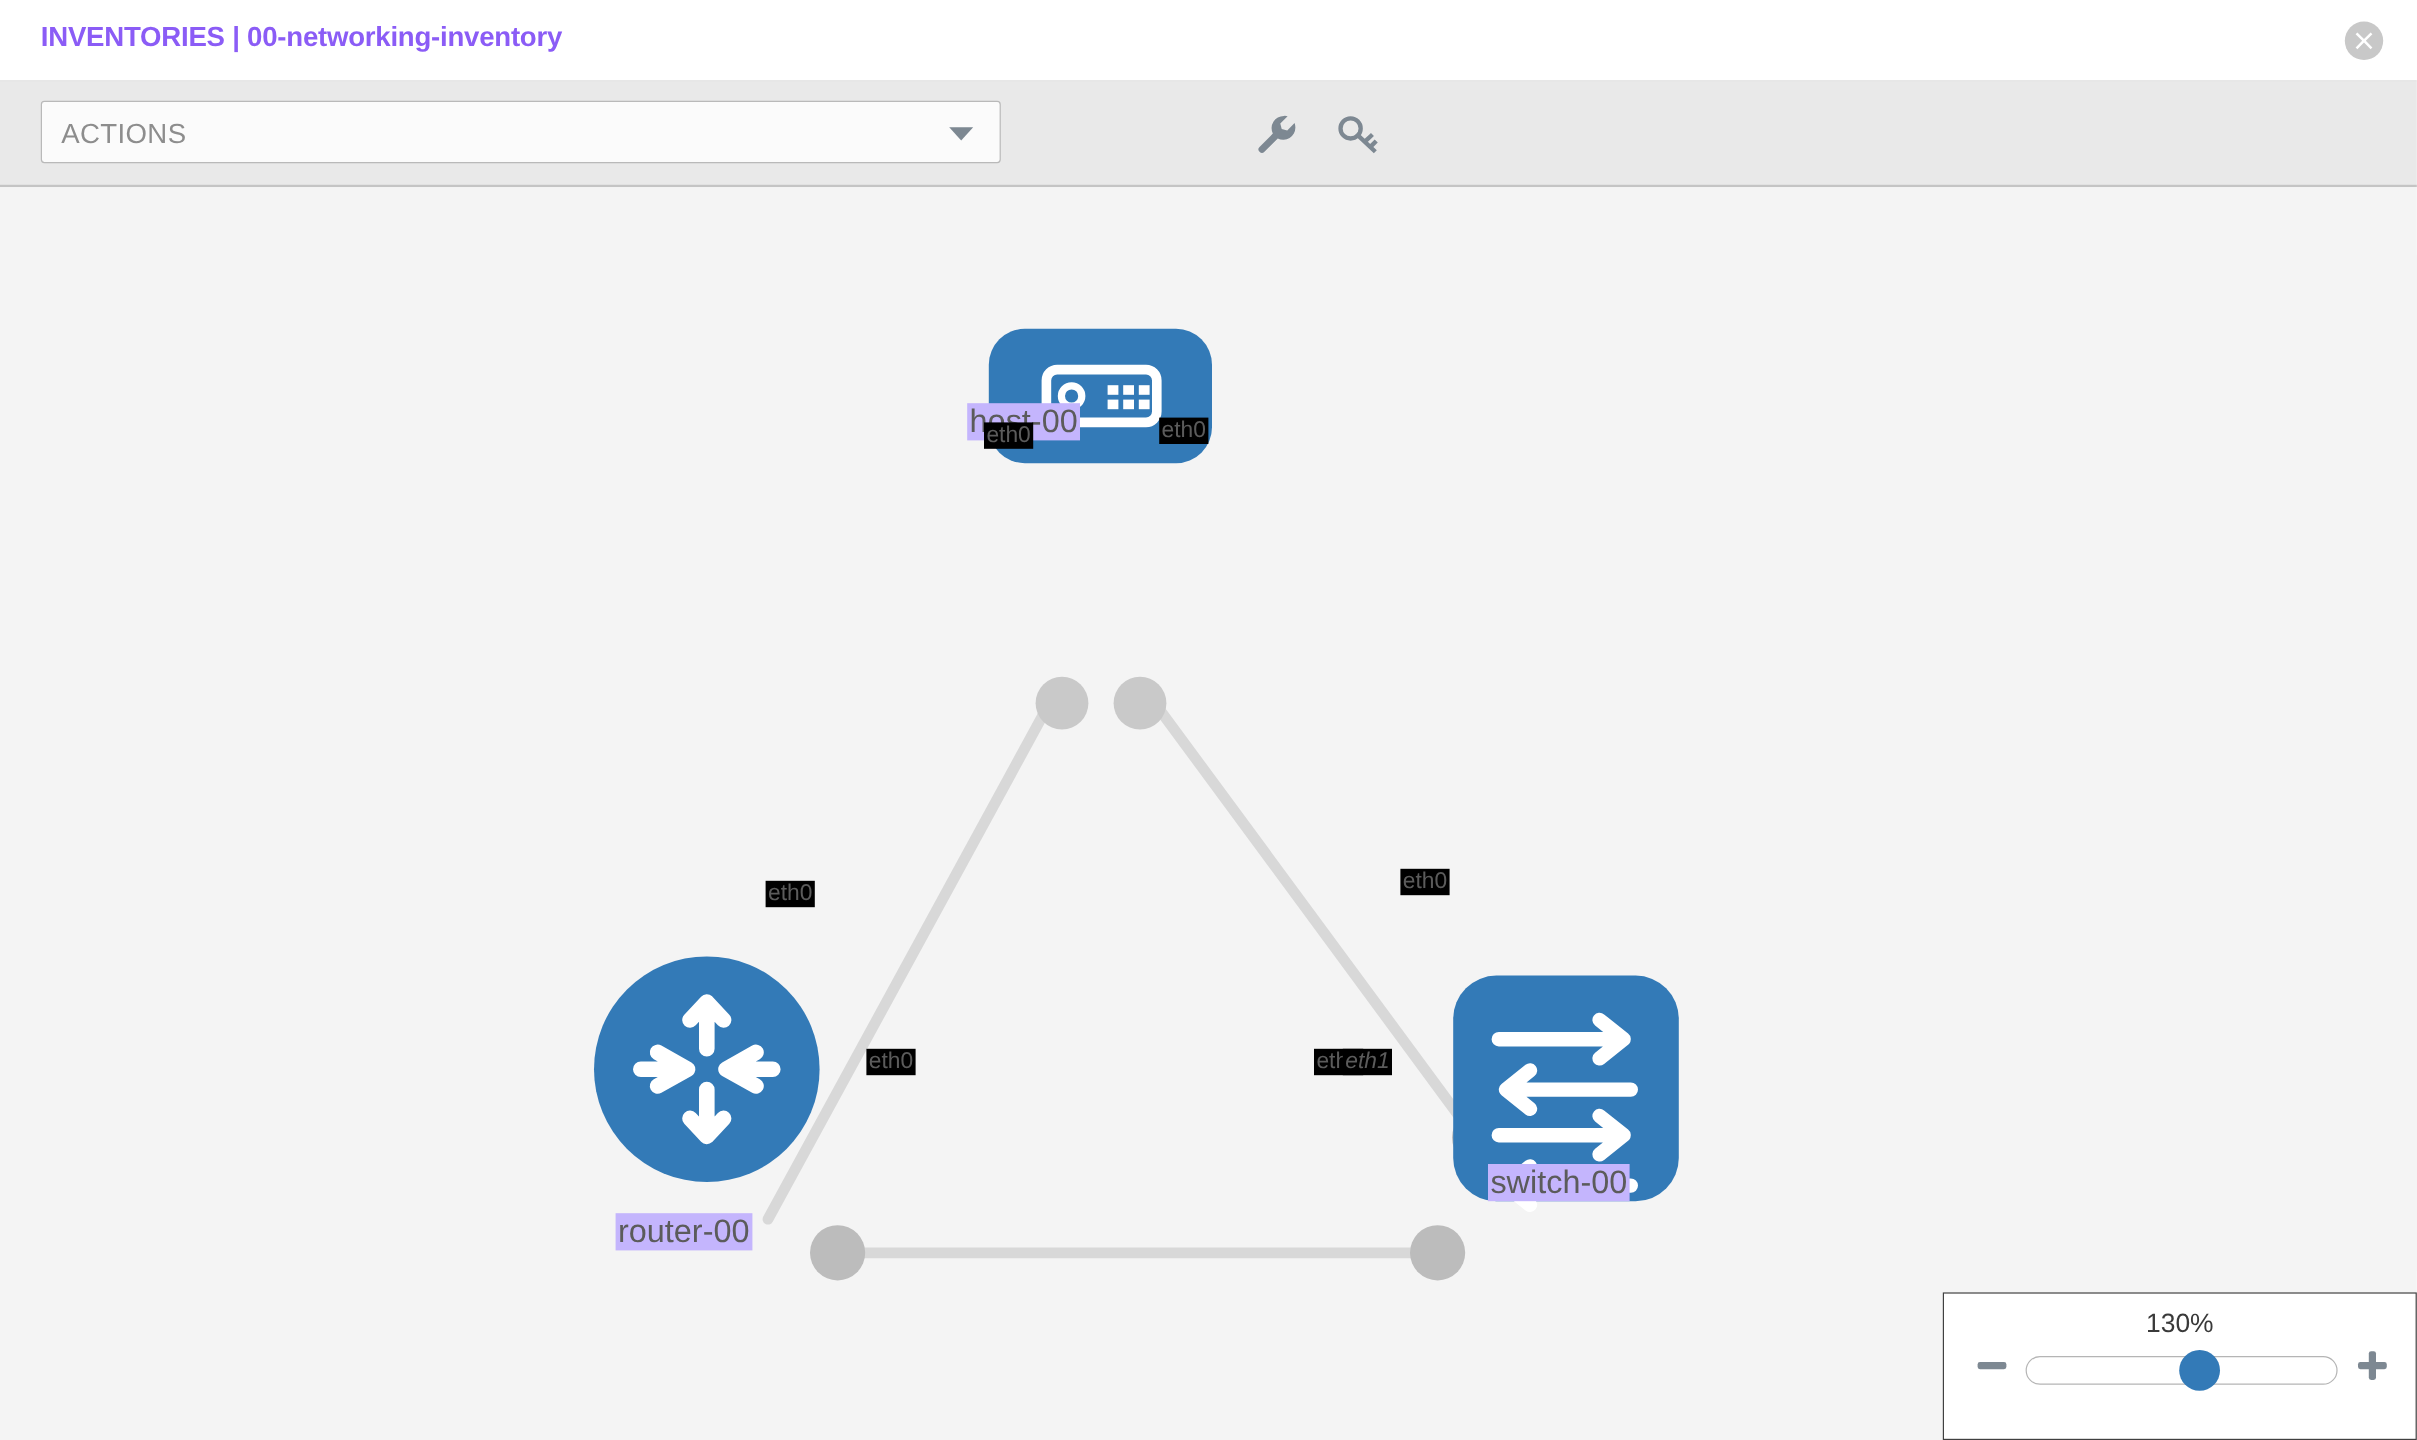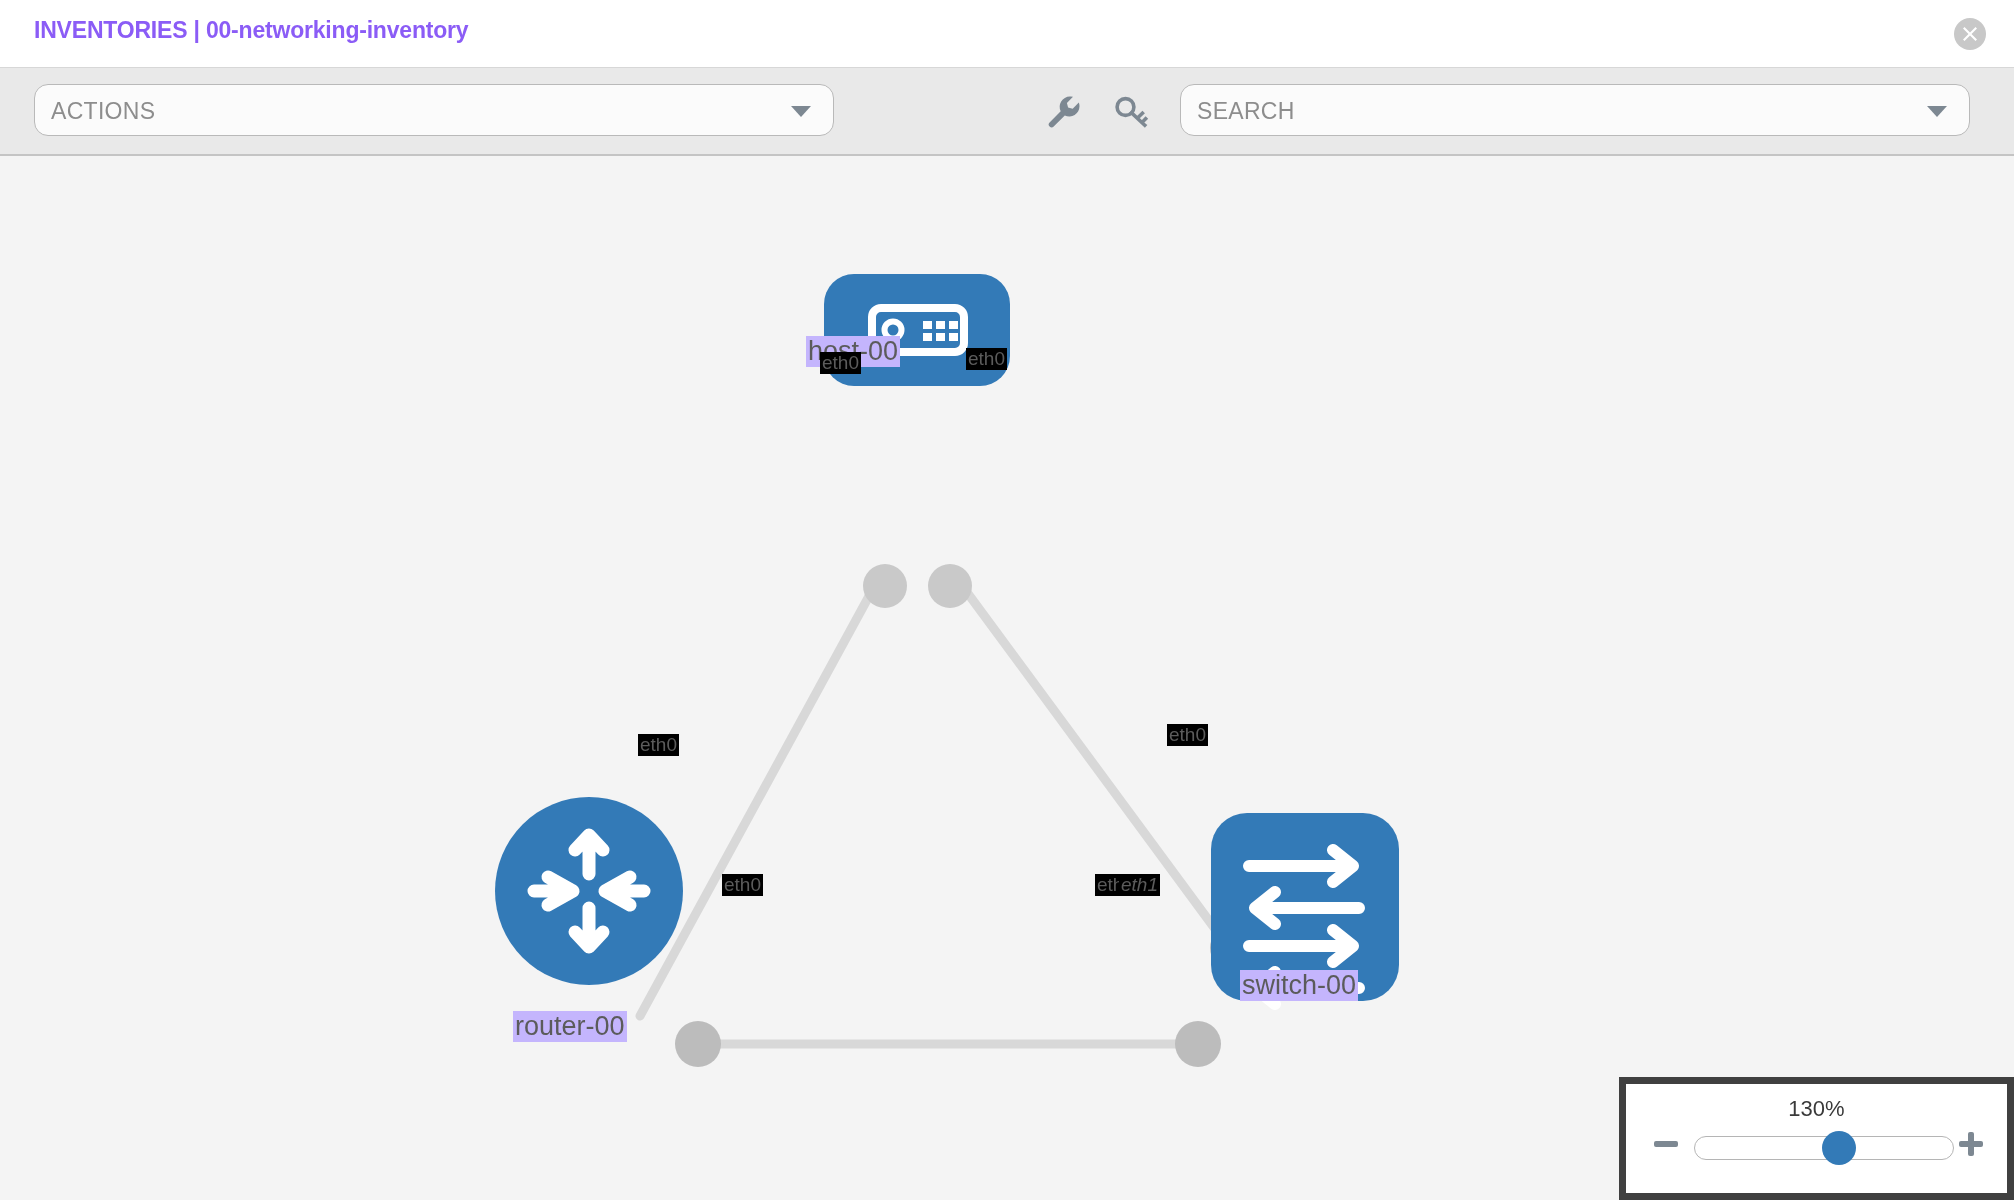--- a/index.html
+++ b/index.html
@@ -55,21 +55,21 @@
     height: 88px;
     background: #e9e9e9;
     border-bottom: 2px solid #c4c4c4;
     box-sizing: border-box;
   }
   .field {
     position: absolute;
     height: 52px;
     background: #fbfbfb;
     border: 1px solid #b9b9b9;
-    border-radius: 14px;
+    border-radius: 3px;
     box-sizing: border-box;
   }
   #actions-select { left: 34px; top: 16px; width: 800px; }
   #search-field   { left: 1180px; top: 16px; width: 790px; }
   .field-label {
     position: absolute;
     left: 16px;
     top: 13px;
     font-size: 23px;
     color: #8d8d8d;
@@ -124,21 +124,21 @@
   }
 
   
   #zoom-panel {
     position: absolute;
     left: 1619px;
     top: 1077px;
     width: 395px;
     height: 123px;
     background: #ffffff;
-    border: 7px solid #404040;
+    border: 1px solid #404040;
     box-sizing: border-box;
   }
   #zoom-value {
     position: absolute;
     left: 0;
     top: 12px;
     width: 100%;
     text-align: center;
     font-size: 22px;
     color: #3a3a3a;
@@ -200,24 +200,20 @@
     </svg>
   </div>
 
   <div class="tool-icon" id="key-icon">
     <svg width="38" height="38" viewBox="0 0 38 38">
       <circle cx="13.5" cy="15" r="8.4" fill="none" stroke="#7d8892" stroke-width="3.6"></circle>
       <path d="M19.6 20.8 L32.8 33.2 M26.5 25 L30.4 21.3 M30.0 30.4 L33.6 26.8" stroke="#7d8892" stroke-width="3.6" fill="none" stroke-linecap="square"></path>
     </svg>
   </div>
 
-  <div class="field" id="search-field">
-    <span class="field-label">SEARCH</span>
-    <span class="caret"></span>
-  </div>
 </div>
 
 <div id="canvas">
 
   <svg id="topology" width="2014" height="1044">
 
     <g stroke="#d8d8d8" stroke-width="9" stroke-linecap="round">
       <line x1="880" y1="420" x2="640" y2="860"></line>
     </g>
     <g stroke="#d8d8d8" stroke-width="9" stroke-linecap="round">

